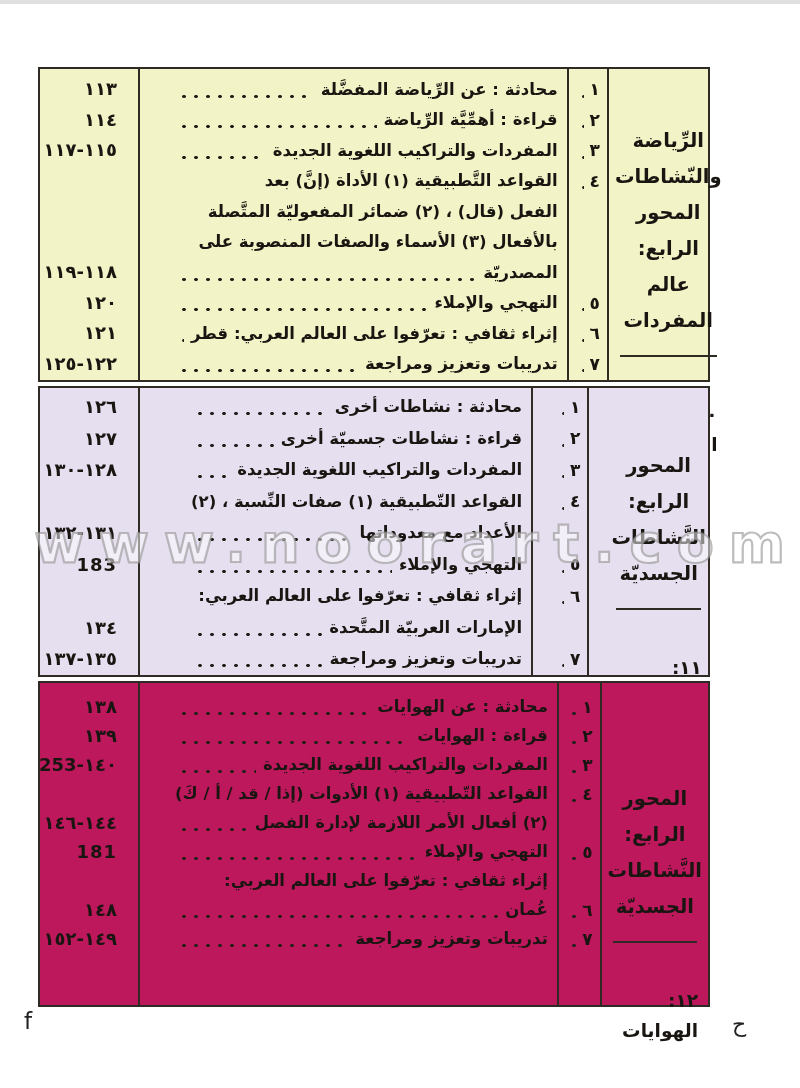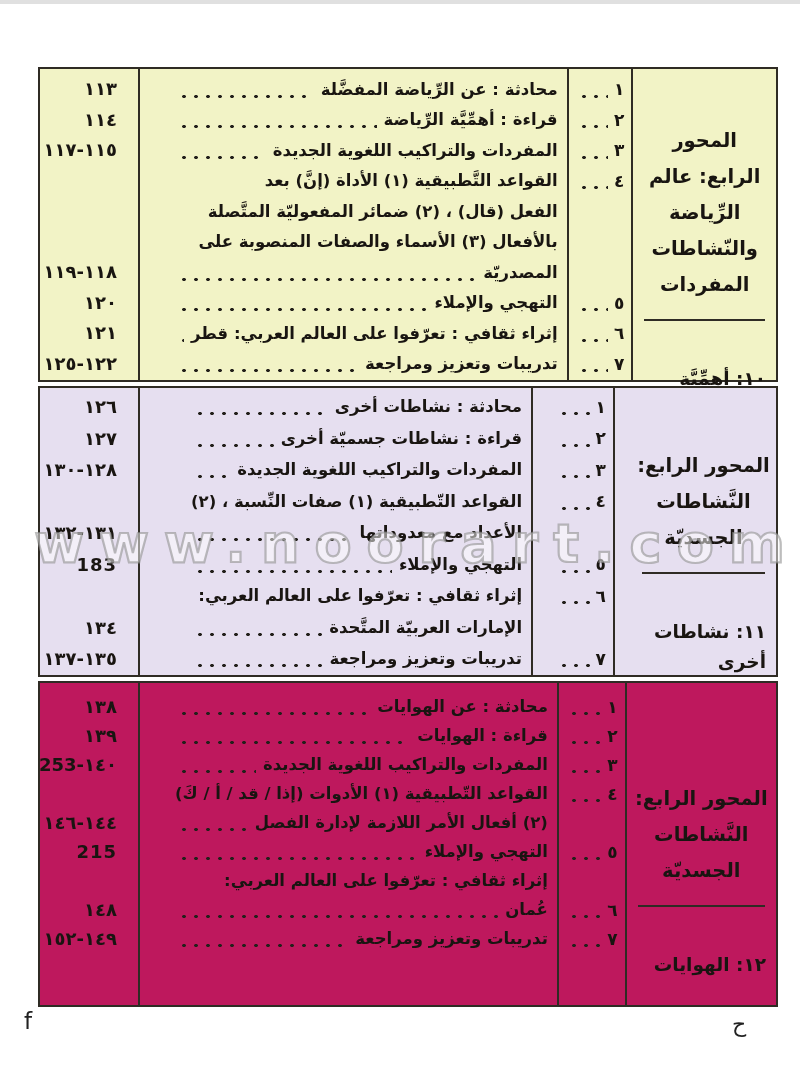--- a/index.html
+++ b/index.html
@@ -4,21 +4,21 @@
 <style>
   html,body { margin:0; padding:0; }
   body {
     width:800px; height:1088px; position:relative;
     background:#ffffff;
     font-family:"DejaVu Sans", sans-serif;
     overflow:hidden;
   }
   .scan-edge { position:absolute; top:0; left:0; width:800px; height:4px; background:#c6c6c6; opacity:.55; }
 
-  .toc { position:absolute; left:38px; top:67px; width:740px; display:flex; flex-direction:column; gap:4px; }
+  .toc { position:absolute; left:38px; top:67px; width:672px; display:flex; flex-direction:column; gap:4px; }
 
   .band { box-sizing:border-box; border:2px solid #2f2b24; display:flex; flex-direction:row; }
   .band.b1 { background:#f2f3c6; height:315px; --lh:30.5px; --pt:5px;  --secpt:54px; }
   .band.b2 { background:#e6dff0; height:291px;gap:16px; --lh:31.5px; --pt:3px;  --secpt:60px; }
   .band.b3 { background:#be185d; height:326px; --lh:29px;   --pt:9px;  --secpt:98px; }
 
   .col { box-sizing:border-box; }
   .col.pages   { width:100px; border-right:2px solid #2f2b24; padding-top:var(--pt); }
   .col.content { flex:1;      border-right:2px solid #2f2b24; padding-top:var(--pt);margin-left:26px; }
   .col.items   { width:90px;  border-right:2px solid #2f2b24; padding-top:var(--pt); }
@@ -159,22 +159,22 @@
       <div class="ln">
           <span class="t">٦</span>
           <span class="leader"></span>
         </div>
       <div class="ln">
           <span class="t">٧</span>
           <span class="leader"></span>
         </div>
     </div>
     <div class="col section">
+      <div class="sec-title">الرِّياضة والنّشاطات</div>
       <div class="sec-title">المحور الرابع: عالم</div>
-      <div class="sec-title">الرِّياضة والنّشاطات</div>
       <div class="sec-title">المفردات</div>
       <div class="sec-rule"></div>
       <div class="sec-sub">١٠: أهمِّيَّة الرياضة</div>
     </div>
   </div>
 
   <div class="band b2">
     <div class="col pages">
       <div class="ln">
           <span class="pg">١٢٦</span>
@@ -291,21 +291,21 @@
       <div class="ln">
           <span class="pg">253-١٤٠</span>
         </div>
       <div class="ln">
           <span class="pg"></span>
         </div>
       <div class="ln">
           <span class="pg">١٤٦-١٤٤</span>
         </div>
       <div class="ln">
-          <span class="pg">215</span>
+          <span class="pg">181</span>
         </div>
       <div class="ln">
           <span class="pg"></span>
         </div>
       <div class="ln">
           <span class="pg">١٤٨</span>
         </div>
       <div class="ln">
           <span class="pg">١٥٢-١٤٩</span>
         </div>

